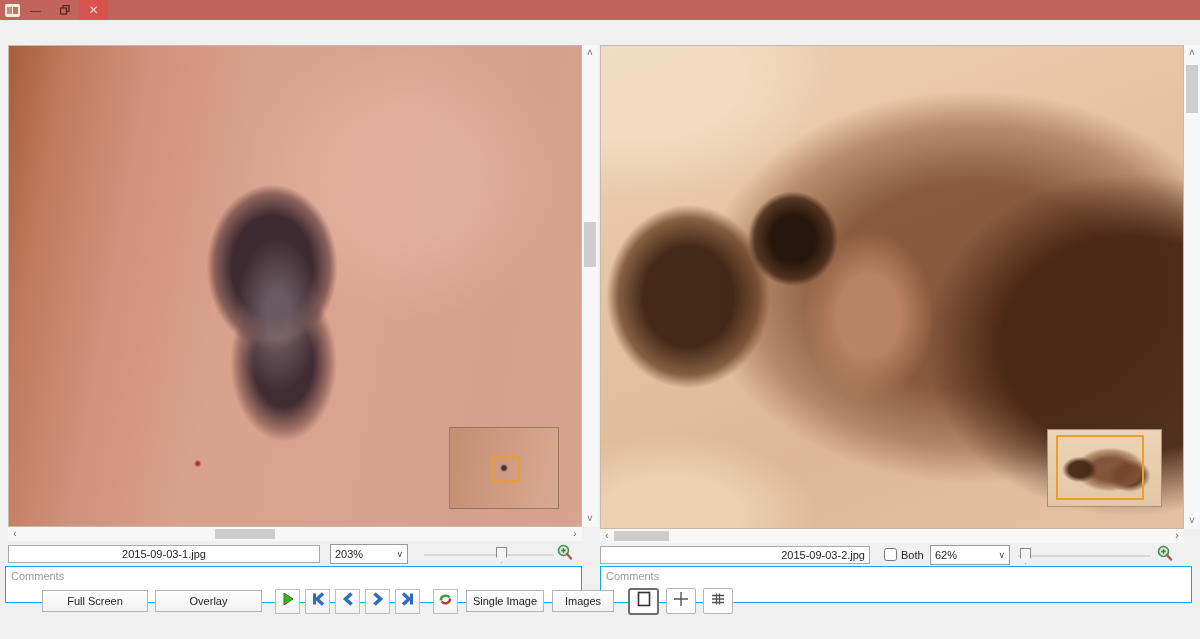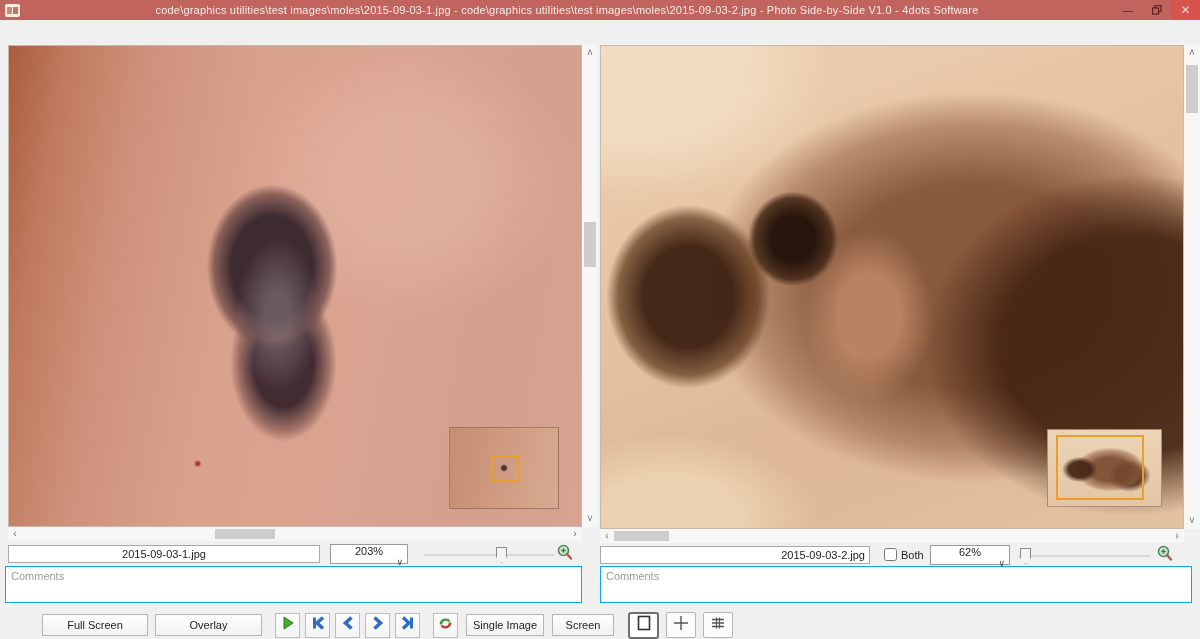--- a/index.html
+++ b/index.html
@@ -75,21 +75,21 @@
   .hthumb.lt { left: 207px; width: 60px; }
   .hthumb.rt { left: 14px; width: 55px; }
   .hspacer { flex: 1; }
 
   
   .textbox { position: absolute; height: 18px; border: 1px solid #a9a9a9; background: #fff;
     font-family: "Liberation Sans", sans-serif; font-size: 11px; padding: 1px 4px; color: #222; }
   .file-left { left: 8px; top: 545px; width: 312px; text-align: center; }
   .file-right { left: 600px; top: 546px; width: 270px; text-align: right; }
   .combo { position: absolute; height: 20px; border: 1px solid #9a9a9a; background: #fff;
-    font-size: 11px; display: flex; align-items: center; padding: 0 4px; color: #222; flex-direction: column; }
+    font-size: 11px; display: flex; align-items: center; padding: 0 4px; color: #222; }
   .combo .chev { margin-left: auto; color: #444; font-size: 9px; }
   .combo-left { left: 330px; top: 544px; width: 78px; }
   .combo-right { left: 930px; top: 545px; width: 80px; }
   .both-wrap { position: absolute; left: 884px; top: 548px; display: flex; align-items: center; font-size: 11px; color: #222; gap: 4px; }
   .both-wrap input { width: 13px; height: 13px; }
   .slider { position: absolute; height: 18px; }
   .slider-left { left: 424px; top: 546px; width: 130px; }
   .slider-right { left: 1018px; top: 547px; width: 132px; }
   .slider .track { position: absolute; left: 0; right: 0; top: 8px; height: 2px; background: #d9d9d9; }
   .slider .thumb { position: absolute; top: 1px; width: 11px; height: 16px; background: #f4f4f4;
@@ -97,21 +97,21 @@
   .mag { position: absolute; width: 20px; height: 20px; }
   .mag-left { left: 556px; top: 544px; }
   .mag-right { left: 1156px; top: 545px; }
   .comments { position: absolute; border: 1px solid #0ea5e9; background: #fff; resize: none;
     font-family: "Liberation Sans", sans-serif; font-size: 11px; padding: 3px 5px; color: #222; }
   .comments::placeholder { color: #9a9a9a; }
   .comments.left { left: 5px; top: 566px; width: 577px; height: 37px; }
   .comments.right { left: 600px; top: 566px; width: 592px; height: 37px; }
 
   
-  .toolbar { position: absolute; left: 42px; top: 612px; height: 26px; display: flex; align-items: center; }
+  .toolbar { position: absolute; left: 42px; top: 588px; height: 26px; display: flex; align-items: center; }
   .btn { background: linear-gradient(#fefefe, #f1f1f1); border: 1px solid #b5b5b5;
     font-family: "Liberation Sans", sans-serif; font-size: 11px; color: #222; height: 22px; cursor: default; }
   .btn.wide1 { width: 106px; }
   .btn.wide2 { width: 107px; margin-left: 7px; }
   .icon-btn { width: 25px; height: 25px; margin-left: 5px; display: flex; align-items: center; justify-content: center;
     background: linear-gradient(#fff, #f3f3f3); border: 1px solid #bdbdbd; }
   .icon-btn.first-of-group { margin-left: 13px; }
   .btn.single { width: 78px; margin-left: 8px; }
   .btn.clear { width: 62px; margin-left: 8px; }
   .tool-sq { width: 31px; height: 27px; margin-left: 14px; display: flex; align-items: center; justify-content: center;
@@ -127,21 +127,20 @@
 <div class="window">
 
   <div class="titlebar">
     <span class="app-icon">
       <svg width="15" height="13" viewBox="0 0 15 13">
         <rect x="0" y="0" width="15" height="13" rx="2" fill="#f4eee2"></rect>
         <rect x="2" y="3" width="5" height="7" fill="#cf8a7a"></rect>
         <rect x="8" y="3" width="5" height="7" fill="#b97a5a"></rect>
       </svg>
     </span>
-    <span class="title-text">code\graphics utilities\test images\moles\2015-09-03-1.jpg - code\graphics utilities\test images\moles\2015-09-03-2.jpg - Photo Side-by-Side V1.0 - 4dots Software</span>
     <span class="win-btns">
       <span class="win-btn">—</span>
       <span class="win-btn">
         <svg width="10" height="10" viewBox="0 0 10 10">
           <rect x="3" y="0.5" width="6" height="6" fill="none" stroke="#5e1f1d" stroke-width="1.2"></rect>
           <rect x="0.5" y="3" width="6" height="6" fill="#c2645e" stroke="#5e1f1d" stroke-width="1.2"></rect>
         </svg>
       </span>
       <span class="win-btn close">✕</span>
     </span>
@@ -269,21 +268,21 @@
     <span class="icon-btn first-of-group">
       <span>
         <svg width="15" height="15" viewBox="0 0 16 16">
           <path d="M3 9 a5.2 5.2 0 0 1 9.2 -3.2" fill="none" stroke="#3a9a3a" stroke-width="2.6"></path>
           <path d="M13 7 a5.2 5.2 0 0 1 -9.2 3.2" fill="none" stroke="#c03a30" stroke-width="2.6"></path>
         </svg>
       </span>
     </span>
 
     <button class="btn single">Single Image</button>
-    <button class="btn clear">Screen</button>
+    <button class="btn clear">Images</button>
 
     <span class="tool-sq">
       <span>
         <svg width="14" height="16" viewBox="0 0 14 16">
             <rect x="1.5" y="1.5" width="11" height="13" fill="none" stroke="#333" stroke-width="1.6"></rect>
           </svg>
       </span>
     </span>
     <span class="tool-plus">
       <span>

